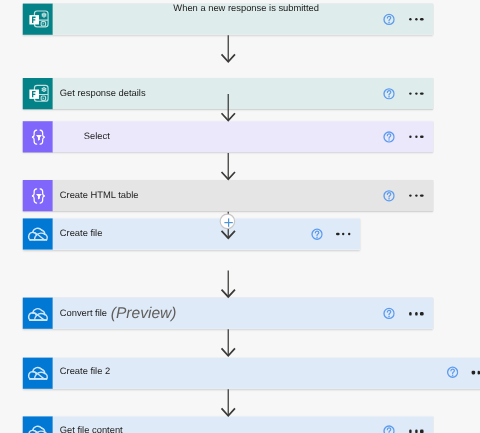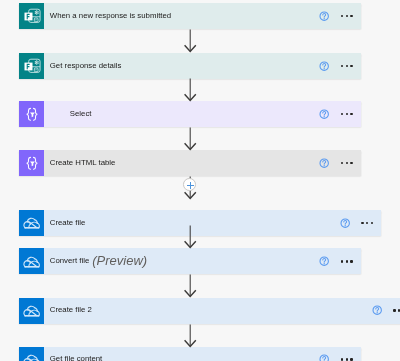--- a/index.html
+++ b/index.html
@@ -44,40 +44,40 @@
             <circle cx="21.45" cy="9.28" r="1.2"></circle>
       <circle cx="23.5" cy="10.4" r="1.3"></circle>
     </g>
     <path class="gs" d="M11 17.2h17.9" stroke-width="1.45" stroke-linecap="butt" stroke="#bfe0e1"></path>
     <rect class="gs" x="19.7" y="19.2" width="5.9" height="5.9" rx="1.6" fill="none" stroke-width="1.5" stroke="#bfe0e1"></rect>
     <path class="gf" d="M21.75 20.9 L23.95 22.15 L21.75 23.4 Z" fill="#bfe0e1"></path>
     <rect x="4" y="10.55" width="12.8" height="12.5" fill="#ffffff"></rect>
     <path class="ga" d="M7.5 12.5h4.7v1.75H9.25v1.8h2.6v1.75H9.25v3.2H7.5z" fill="#038387"></path>
   </svg>
       </div>
-    <div class="body" style="background: rgb(223, 236, 236);">
+    <div class="body" style="background: rgb(223, 236, 236); flex-direction: column;">
       <span class="title" style="color: rgb(27, 26, 25);">When a new response is submitted</span>
 
       <span class="right">
         <span class="helpbtn">
           <svg width="10.4" height="10.4" viewBox="0 0 16 16">
             <circle class="hc" cx="8" cy="8" r="6.45" fill="none" stroke-width="1.7" stroke="#5b9bf0"></circle>
             <path class="hc" d="M5.85 6.2c0-1.25 0.95-2.2 2.25-2.2 1.25 0 2.15 0.85 2.15 1.95 0 1.05-0.65 1.5-1.45 2.05-0.6 0.42-0.8 0.75-0.8 1.45v0.2" fill="none" stroke-width="1.55" stroke-linecap="round" stroke="#5b9bf0"></path>
             <circle class="hf" cx="8" cy="11.85" r="1.02" fill="#5b9bf0"></circle>
           </svg>
         </span>
         <span class="dots">
             <i style="background: rgb(36, 35, 34);"></i>
             <i style="background: rgb(36, 35, 34);"></i>
             <i style="background: rgb(36, 35, 34);"></i>
           </span>
       </span>
     </div>
   </div>
-    <div class="card" style="top: 53px; left: 19px; width: 341.5px; height: 26px;">
+    <div class="card" style="top: 65px; left: 19px; width: 341.5px; height: 26px;">
     <div class="ico" style="background: rgb(3, 131, 135);">
         <svg width="20" height="20" viewBox="0 0 32 32">
     <rect class="gs" x="10.7" y="5.1" width="18.2" height="21.1" rx="3.5" fill="none" stroke-width="1.55" stroke="#bfe0e1"></rect>
     <g class="gf" fill="#bfe0e1">
       <circle cx="23.5" cy="8.1" r="1.2"></circle>
             <circle cx="25.55" cy="9.28" r="1.2"></circle>
       <circle cx="25.55" cy="11.52" r="1.2"></circle>
             <circle cx="23.5" cy="12.7" r="1.2"></circle>
       <circle cx="21.45" cy="11.52" r="1.2"></circle>
             <circle cx="21.45" cy="9.28" r="1.2"></circle>
@@ -156,21 +156,21 @@
           </svg>
         </span>
         <span class="dots">
             <i style="background: rgb(36, 35, 34);"></i>
             <i style="background: rgb(36, 35, 34);"></i>
             <i style="background: rgb(36, 35, 34);"></i>
           </span>
       </span>
     </div>
   </div>
-    <div class="card" style="top: 210px; left: 19px; width: 362px; height: 26px;">
+    <div class="card" style="top: 182px; left: 19px; width: 281px; height: 26px;">
     <div class="ico" style="background: rgb(0, 120, 212);">
         <svg width="21.4" height="21.4" viewBox="0 0 32 32">
     <g class="gs" fill="none" stroke-width="1.7" stroke-linecap="round" stroke-linejoin="round" stroke="#cfe6fa">
       <path d="M6.1 23.6a5.2 5.2 0 0 1 3.3-9.15"></path>
       <path d="M9.4 14.45a6.35 6.35 0 0 1 11.0-2.95"></path>
       <path d="M20.4 11.5a5.45 5.45 0 0 1 4.0 5.05"></path>
       <path d="M24.4 16.55a4.5 4.5 0 0 1 2.15 7.05"></path>
       <path d="M6.1 23.6h20.45"></path>
       <path d="M9.4 14.45a5.2 5.2 0 0 1 4.7 3.3"></path>
       <path d="M24.65 16.95a7.9 7.9 0 0 0-10.55 0.8"></path>

